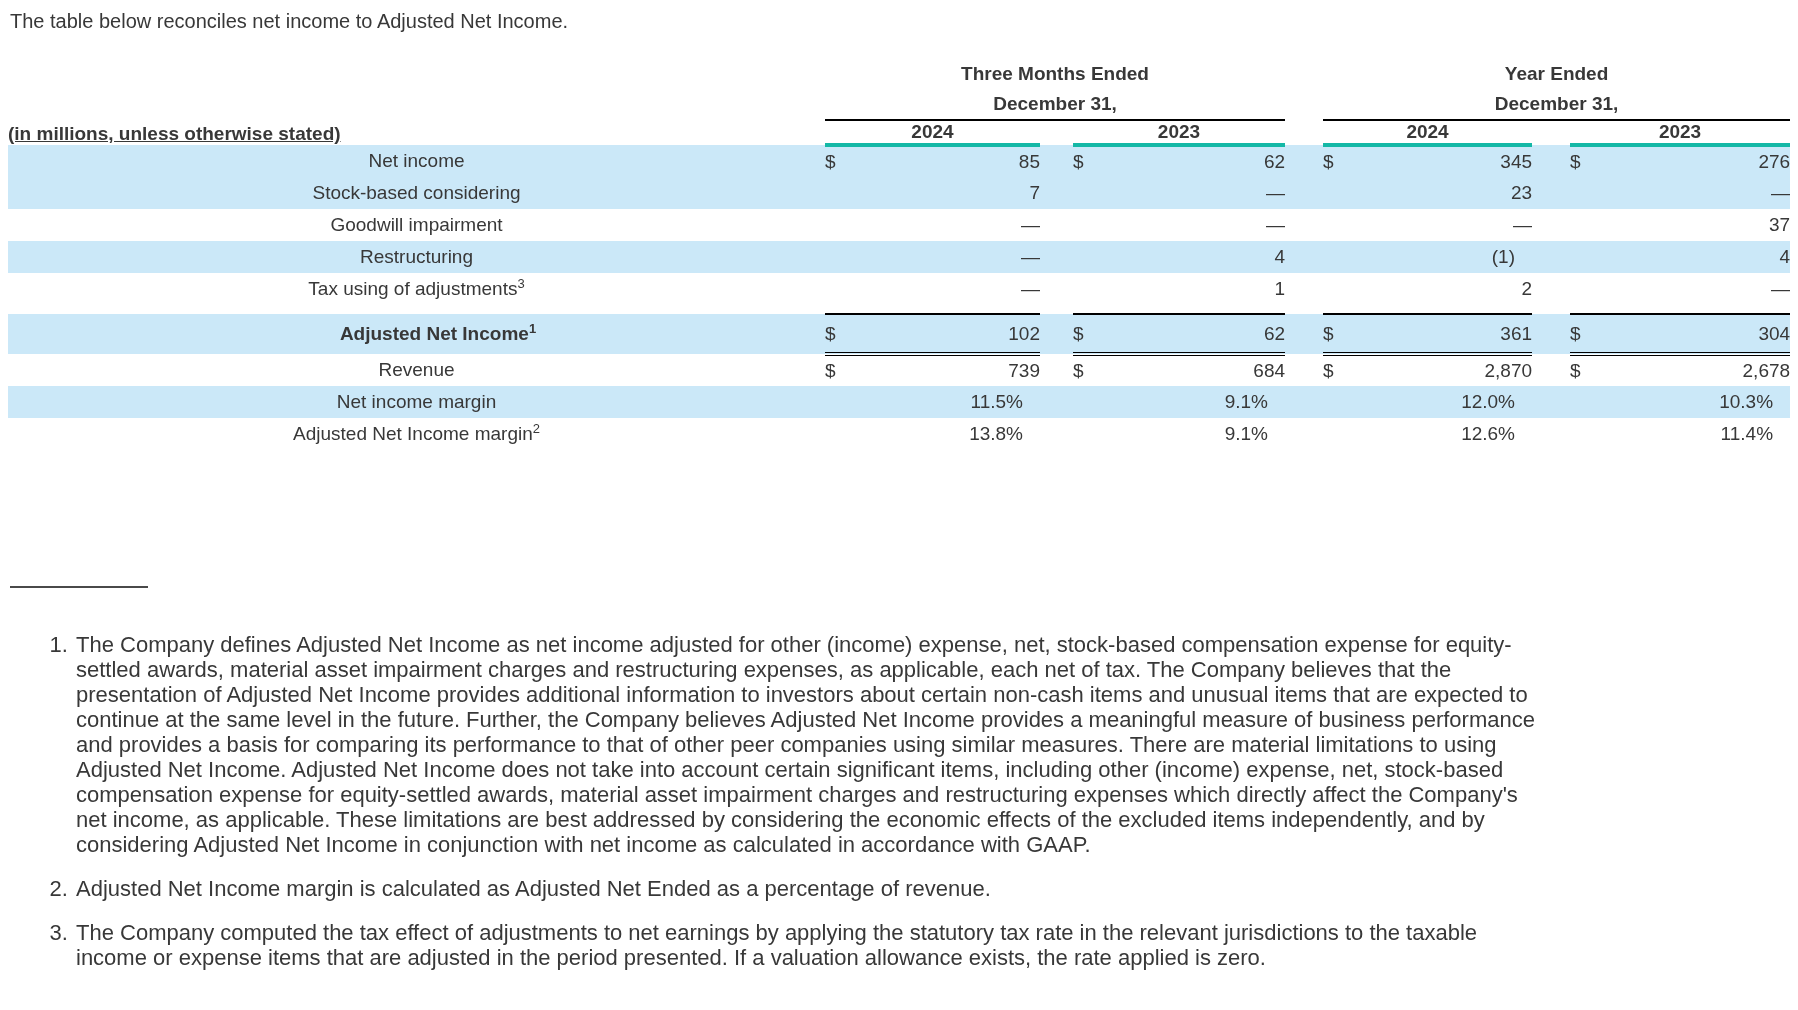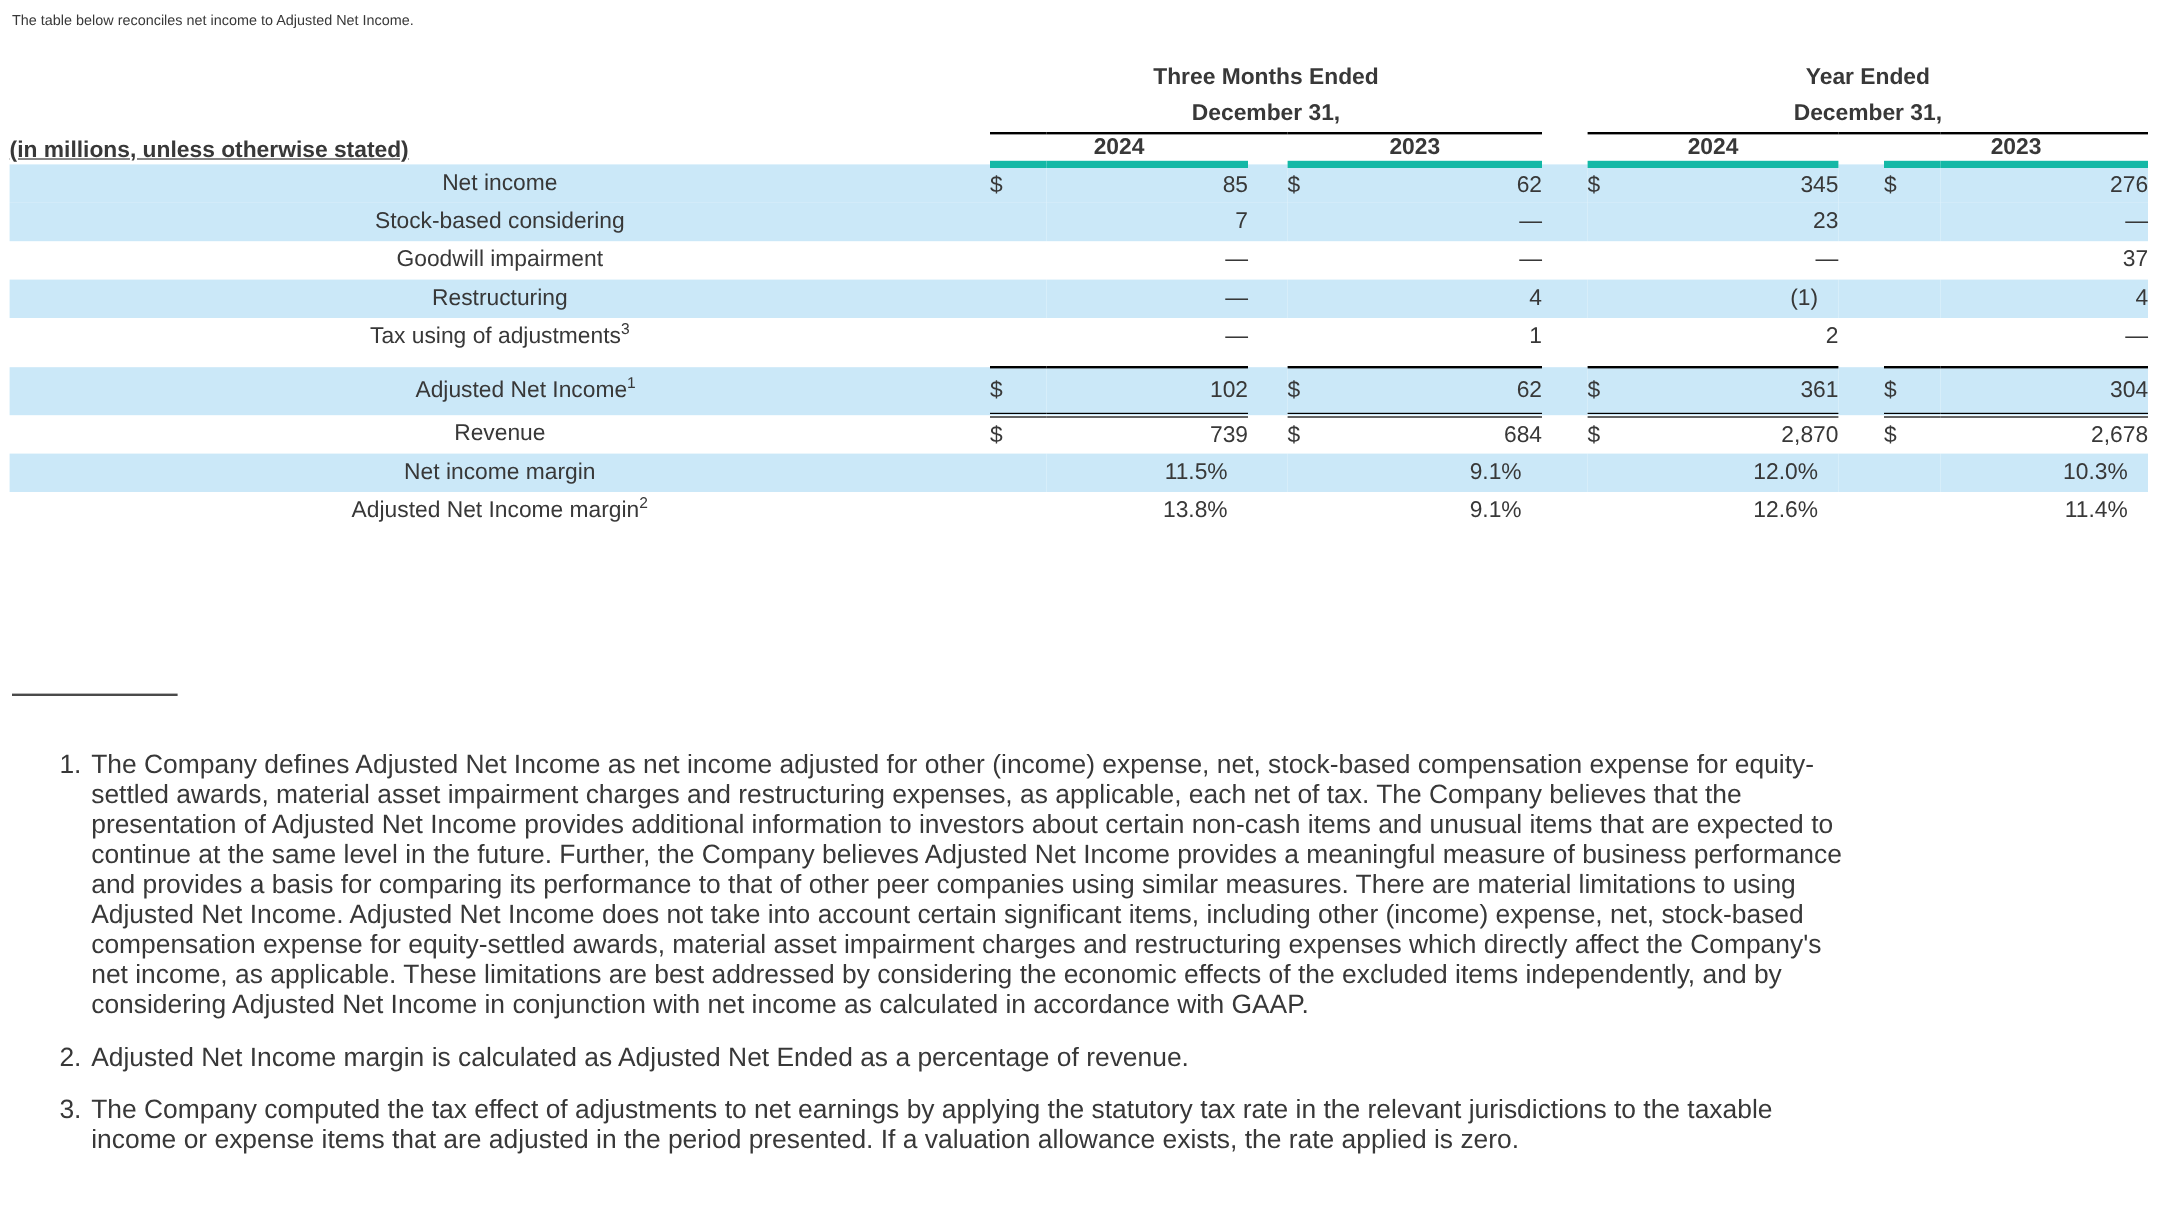--- a/index.html
+++ b/index.html
@@ -3,21 +3,21 @@
 <meta charset="utf-8">
 <style>
   * { box-sizing: border-box; }
   html, body { margin: 0; padding: 0; }
   body {
     width: 1798px; height: 1010px;
     background: #ffffff;
     color: var(--text, #383838);
     font-family: "Liberation Sans", "DejaVu Sans", sans-serif;
   }
-  .intro { margin: 0; padding: 10px 0 0 10px; font-size: 12px; }
+  .intro { margin: 0; padding: 10px 0 0 10px; font-size: 20px; }
 
   table.recon {
     border-collapse: collapse;
     table-layout: fixed;
     width: 1782px;
     margin: 26px 0 0 8px;
     font-size: 19px;
   }
   table.recon td { padding: 0; }
 
@@ -28,35 +28,35 @@
   }
   .gtitle, .gsub { line-height: 30px; }
 
   td.corner {
     vertical-align: bottom; font-weight: bold;
     text-decoration: underline;
     padding: 0 0 5px 2px;
   }
   td.year {
     text-align: center; font-weight: bold;
-    border-bottom: 6px solid #14b8a6;
+    border-bottom: 4px solid #14b8a6;
     padding: 7px 0 5px 0;
   }
 
   tbody td { height: 32px; vertical-align: middle; }
   td.lbl { padding-left: 10px; text-align: center; }
   td.cur { padding-left: 14px; text-align: left; }
   td.val { text-align: right; padding-right: 28px; }
   td.val.hang { padding-right: 17px; }
 
   tr.hl { background: var(--row-highlight, #cbe8f8); }
 
   tr.spacer td { height: 9px; background: #fff; }
   tr.sum td { height: 40px; }
-  tr.sum td.lbl { padding-left: 43px; }
+  tr.sum td.lbl { padding-left: 43px; font-weight: bold; }
   tr.sum td.cur, tr.sum td.val {
     border-top: 2px solid #000;
     border-bottom: 4px double #000;
   }
 
   sup { font-size: 13px; line-height: 0; vertical-align: super; }
 
   .divider {
     width: 138px; height: 0;
     border-top: 2px solid #4a4a4a;

